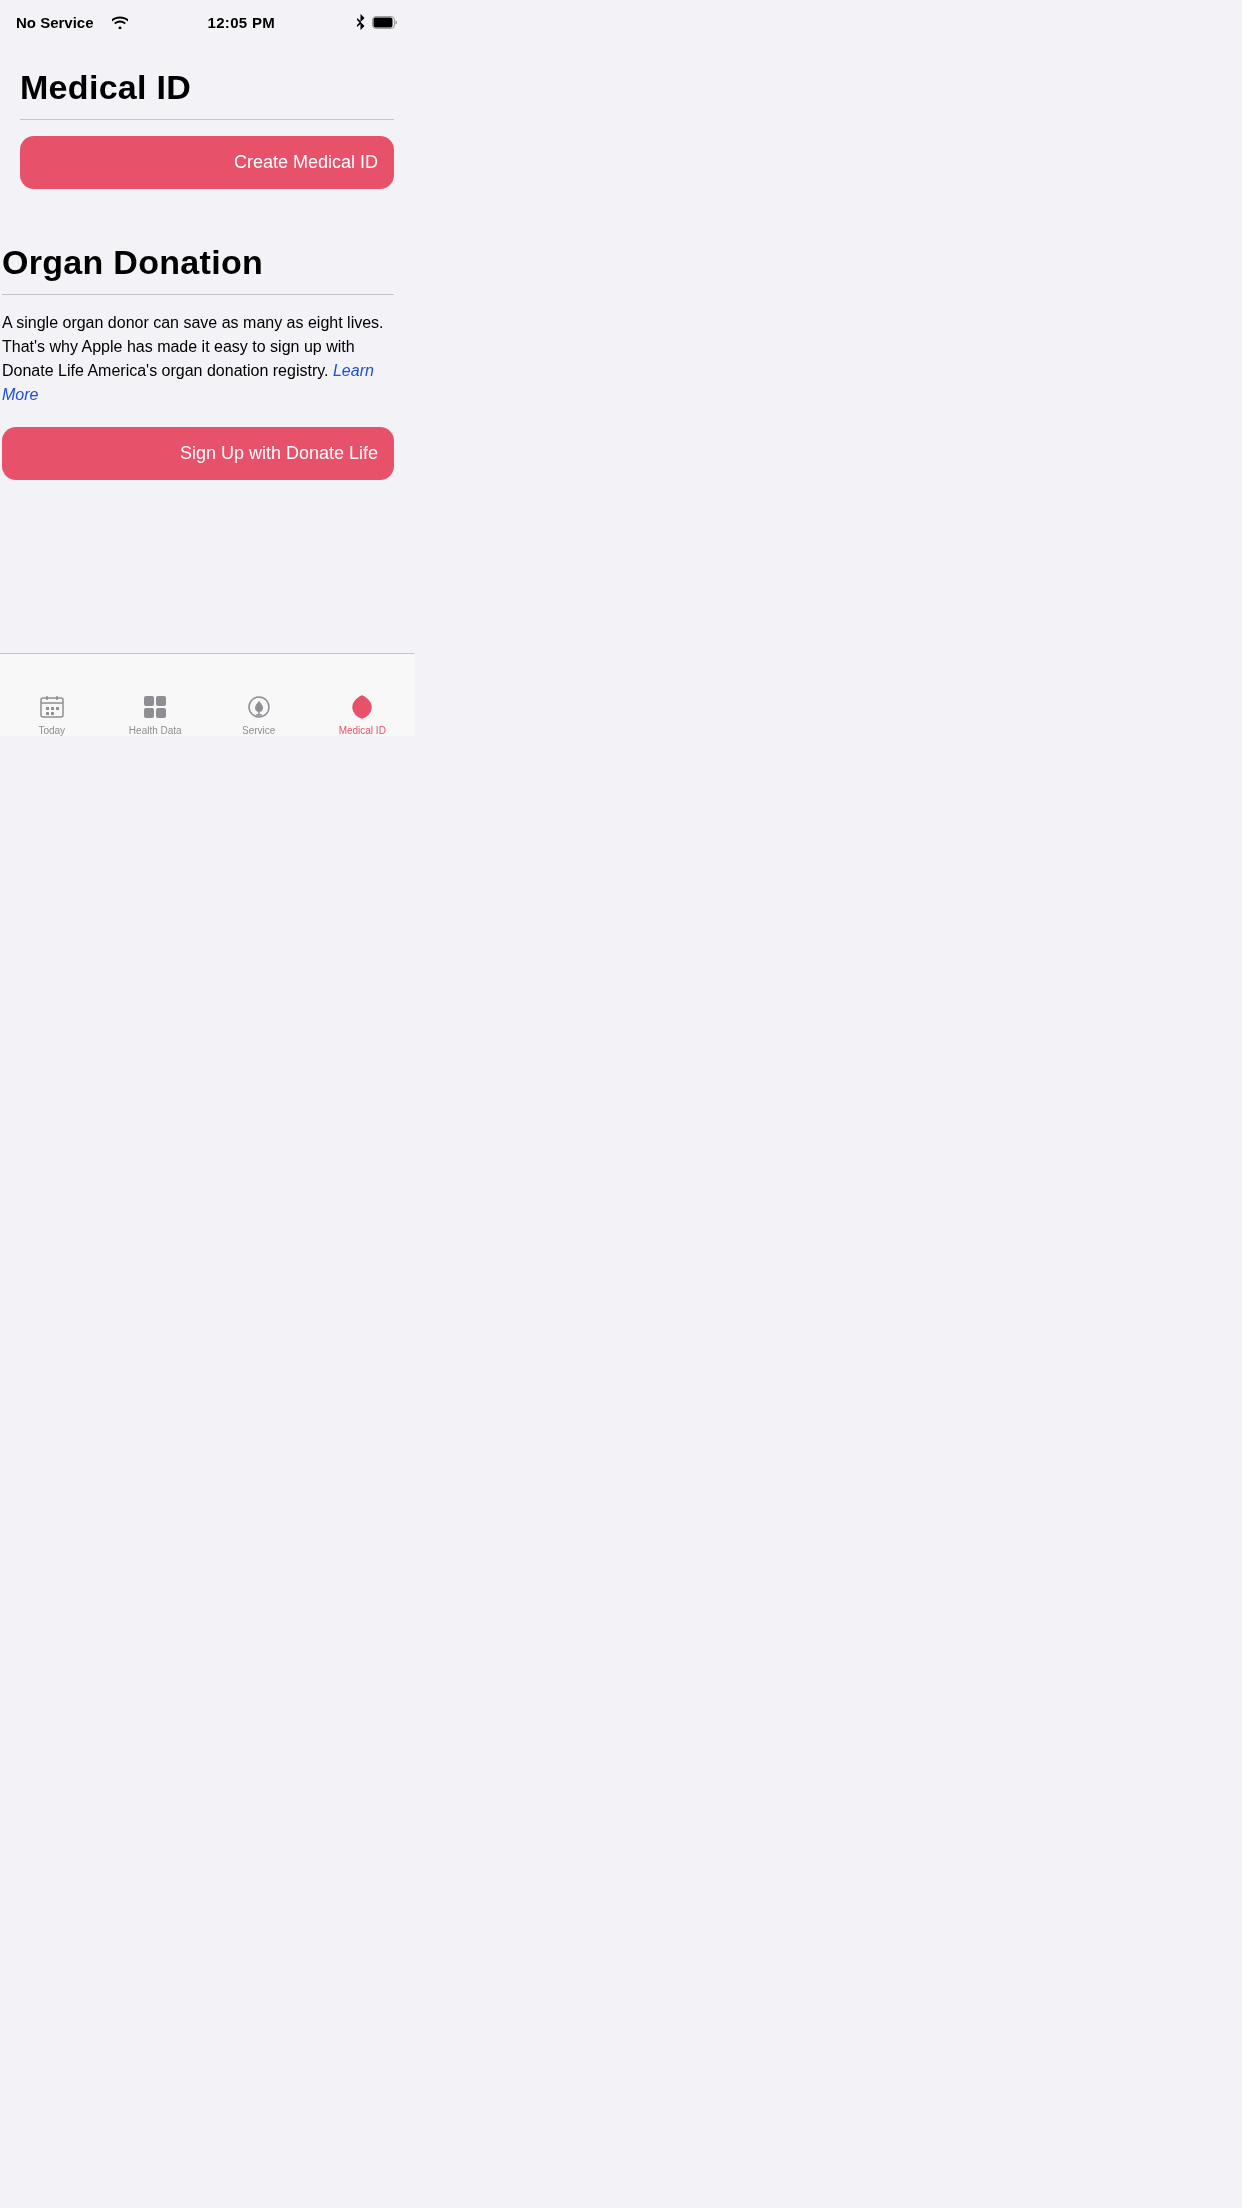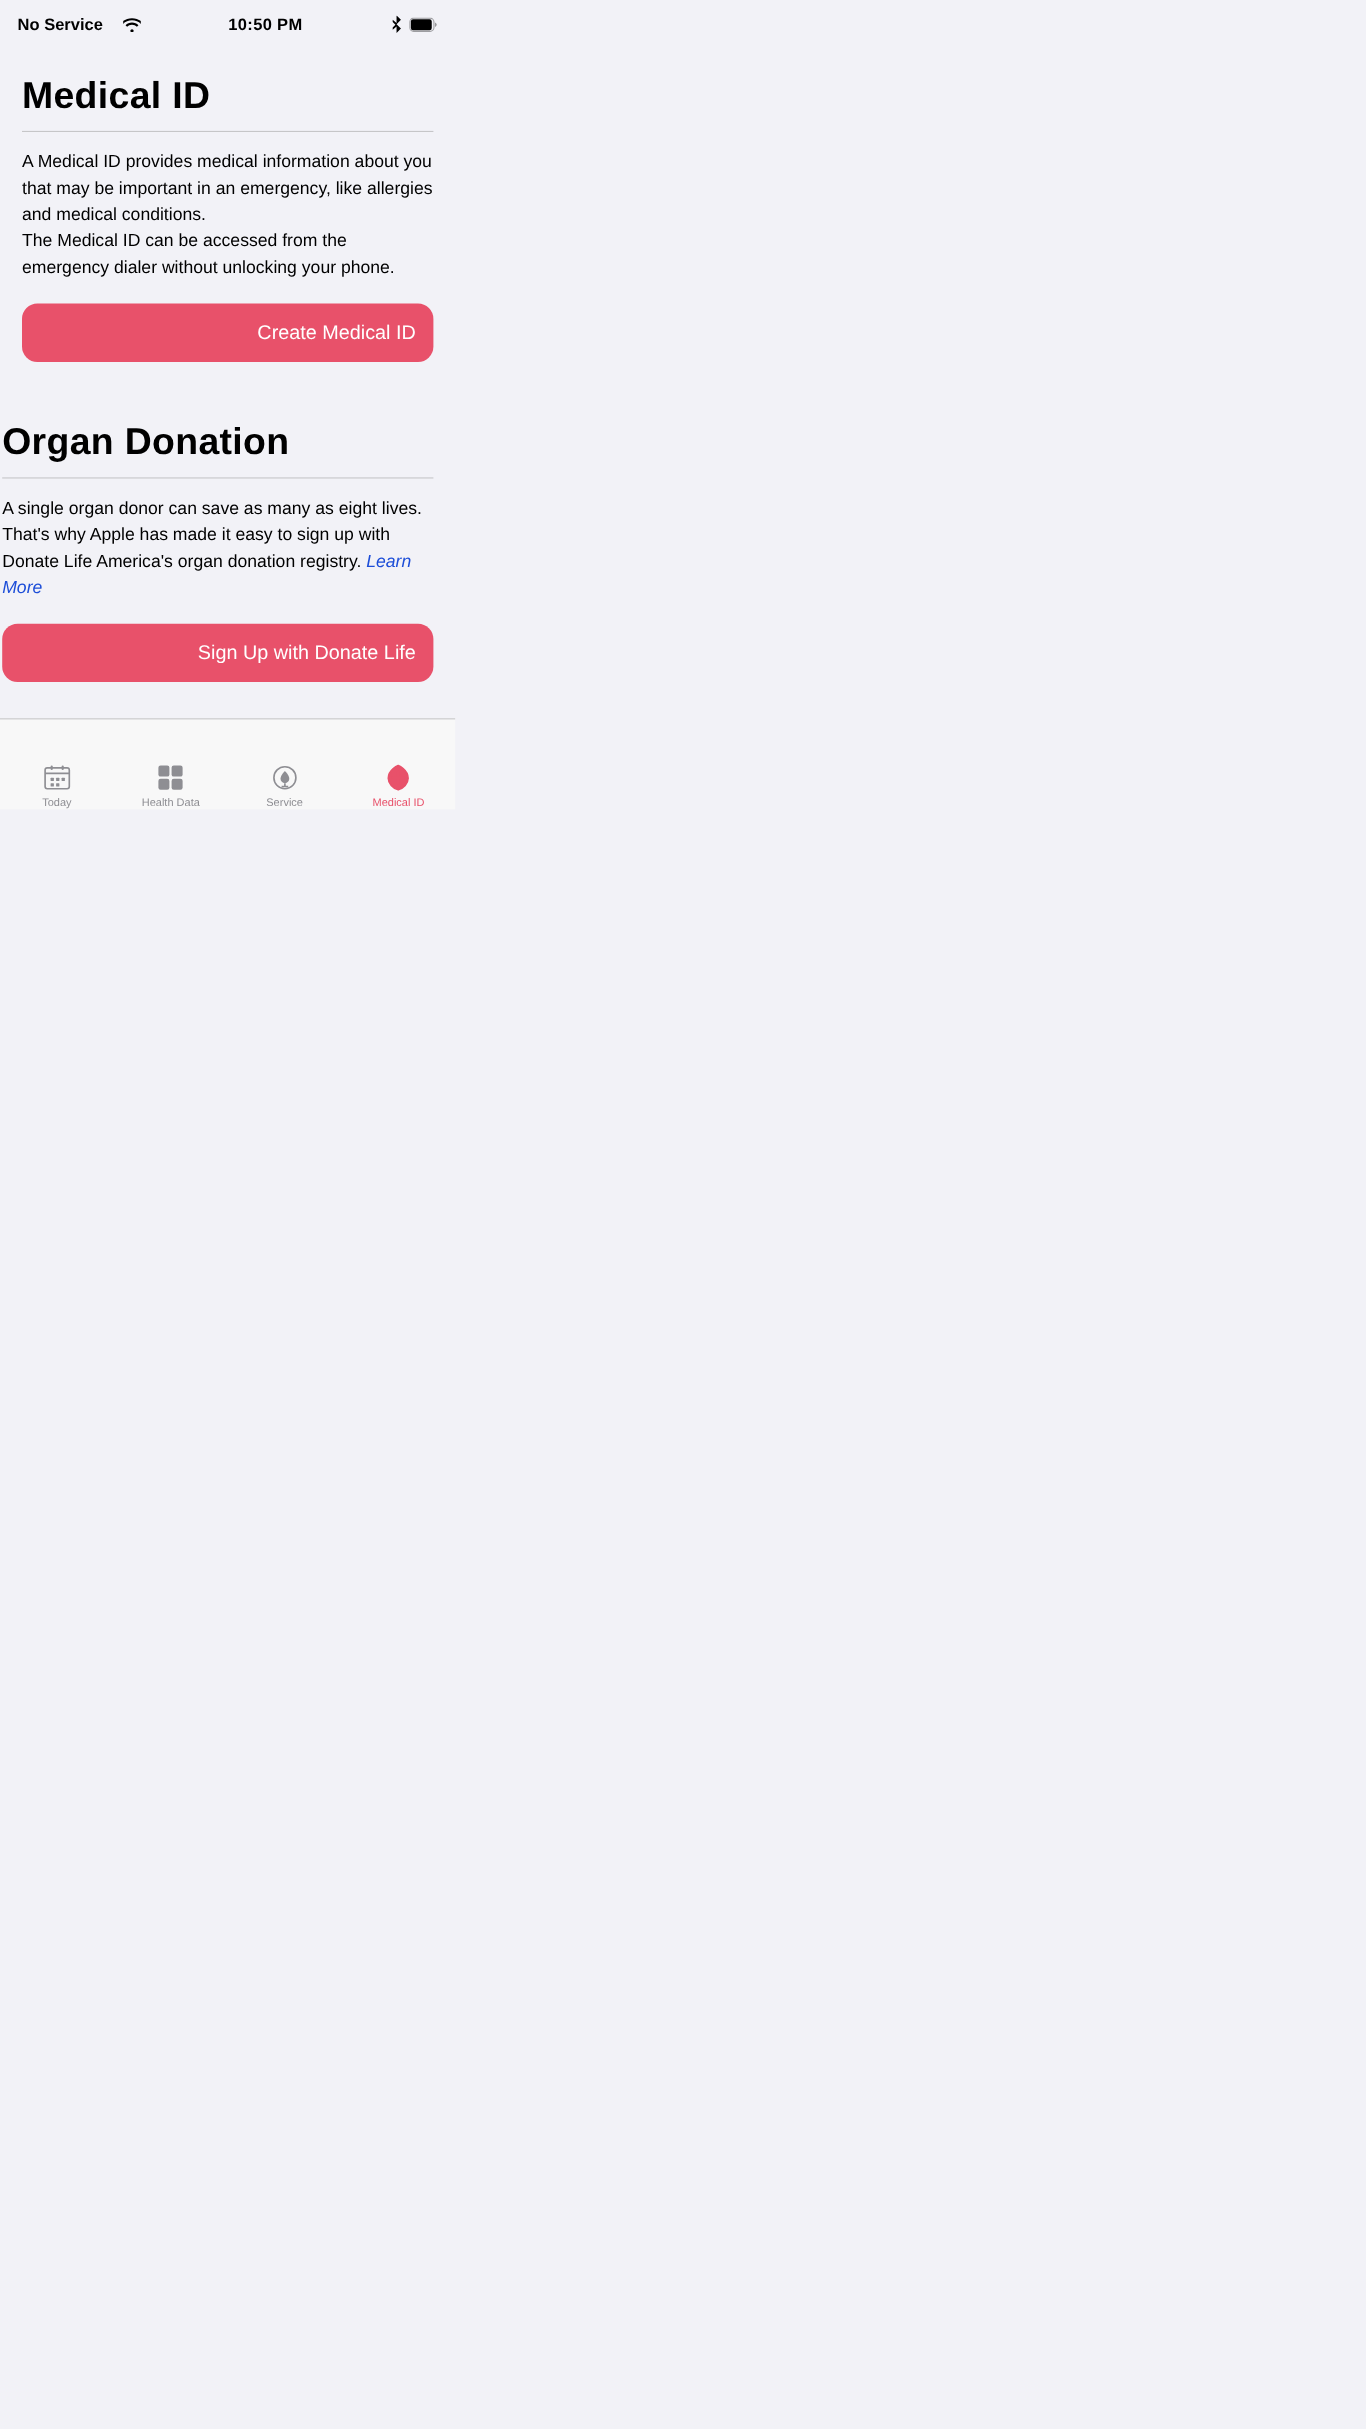--- a/index.html
+++ b/index.html
@@ -169,21 +169,21 @@
   <div class="status-left">
     <span>No Service</span>
     <span class="wifi-icon">
       <svg width="16" height="13" viewBox="0 0 16 13" fill="none">
         <path d="M8 10.5C8.83 10.5 9.5 11.17 9.5 12C9.5 12.83 8.83 13.5 8 13.5C7.17 13.5 6.5 12.83 6.5 12C6.5 11.17 7.17 10.5 8 10.5Z" fill="#000"></path>
         <path d="M8 6.5C9.74 6.5 11.31 7.2 12.46 8.33L13.88 6.91C12.35 5.41 10.28 4.5 8 4.5C5.72 4.5 3.65 5.41 2.12 6.91L3.54 8.33C4.69 7.2 6.26 6.5 8 6.5Z" fill="#000"></path>
         <path d="M8 2.5C11.31 2.5 14.28 3.83 16.46 5.98L17.88 4.56C15.32 2.02 11.84 0.5 8 0.5C4.16 0.5 0.68 2.02-1.88 4.56L-0.46 5.98C1.72 3.83 4.69 2.5 8 2.5Z" fill="#000"></path>
       </svg>
     </span>
   </div>
-  <div class="status-center">10:50 PM</div>
+  <div class="status-center">12:05 PM</div>
   <div class="status-right">
     <span class="bluetooth-icon">
       <svg width="11" height="16" viewBox="0 0 11 16" fill="none">
         <path d="M5.5 0L9.5 4L5.5 8L9.5 12L5.5 16V10L2 13V11L4.5 8.5L2 6V4L5.5 7V1L5.5 0Z" fill="#000"></path>
       </svg>
     </span>
     <span class="battery-icon">
       <svg width="26" height="13" viewBox="0 0 26 13" fill="none">
         <rect x="0.5" y="0.5" width="22" height="12" rx="3.5" stroke="#000" stroke-opacity="0.35"></rect>
         <rect x="1.5" y="1.5" width="19" height="10" rx="2" fill="#000"></rect>
@@ -191,24 +191,20 @@
       </svg>
     </span>
   </div>
 </div>
 
 <div class="main-content">
 
   <div class="medical-id-section">
     <h1 class="section-title">Medical ID</h1>
     <div class="divider"></div>
-    <p class="section-description">
-      <span>A Medical ID provides medical information about you that may be important in an emergency, like allergies and medical conditions.</span><br>
-      <span>The Medical ID can be accessed from the emergency dialer without unlocking your phone.</span>
-    </p>
     <button class="action-button">Create Medical ID</button>
   </div>
 
   <div class="organ-donation-section">
     <h2 class="section-title">Organ Donation</h2>
     <div class="divider"></div>
     <p class="section-description">
       <span>A single organ donor can save as many as eight lives. That's why Apple has made it easy to sign up with Donate Life America's organ donation registry.</span> <a href="#" class="learn-more-link">Learn More</a>
     </p>
     <button class="action-button">Sign Up with Donate Life</button>

